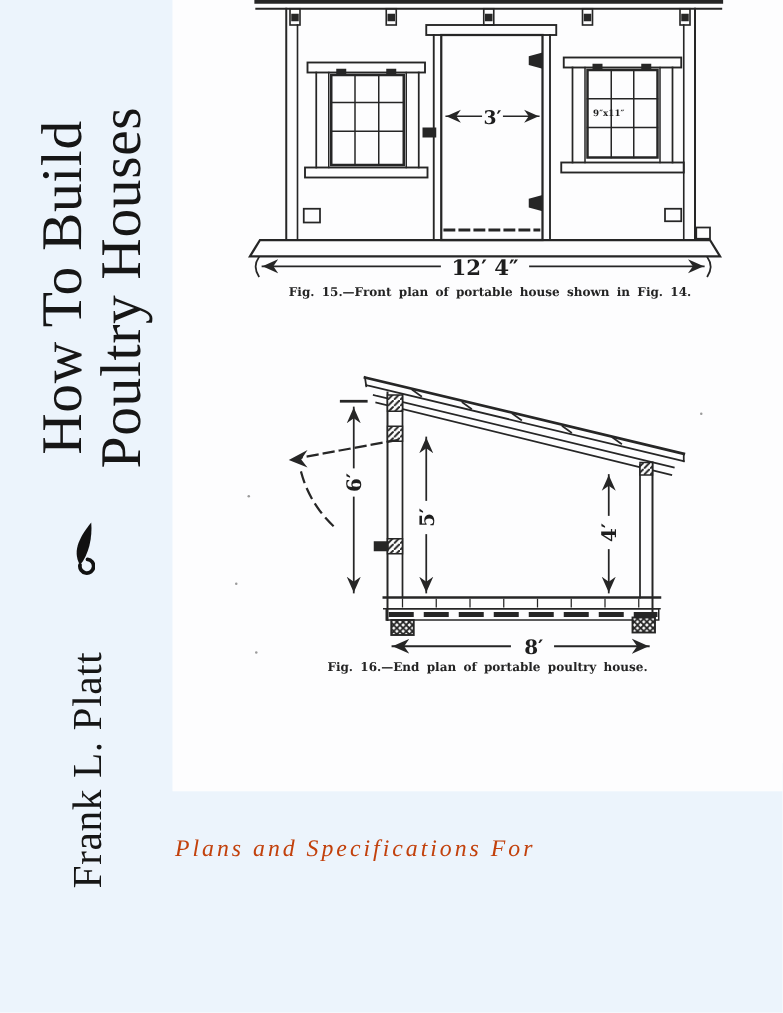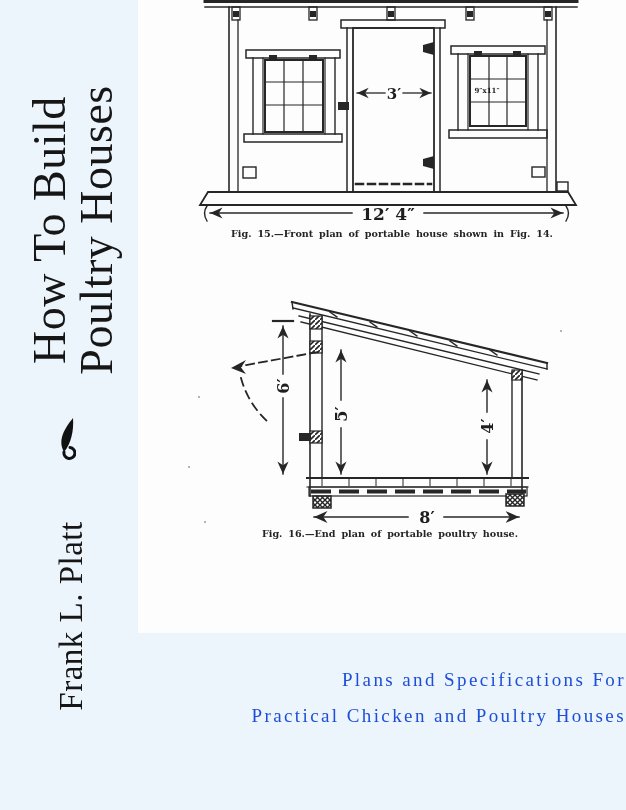--- a/index.html
+++ b/index.html
@@ -23,22 +23,22 @@
     left:73px;top:230px;
     font-size:46px;line-height:47px;letter-spacing:0.5px;
   }
   .book-author{
     left:71px;top:616px;
     font-size:33px;letter-spacing:0.5px;
   }
   .ornament-svg{position:absolute;left:52px;top:416px;}
   .subtitle{
     position:absolute;left:140px;top:662px;width:486px;
-    text-align:right;color:#1d4ed8;
-    font-size:19px;line-height:36px;letter-spacing:2.4px;
+    text-align:left;color:#c2410c;
+    font-style:italic;font-size:19px;line-height:36px;letter-spacing:2.4px;
   }
   .ink{stroke:#262626;fill:none;stroke-linecap:square;}
   .fill-ink{fill:#262626;stroke:none;}
   .dim{font-family:"DejaVu Serif",serif;font-weight:700;fill:#1e1e1e;}
   .cap{font-family:"DejaVu Serif",serif;font-weight:700;fill:#242424;word-spacing:2.5px;}
 </style>
 </head>
 <body>
 
 <div class="cover">
@@ -249,16 +249,15 @@
 
   <svg class="ornament-svg" width="24" height="48" viewBox="0 0 24 48">
     <path d="M12,36 C5,24 13,12 21,2 C22,14 19,28 12,36 Z" fill="#111"></path>
     <path d="M12,36 a5.5,5.5 0 1 0 6,-4.5" fill="none" stroke="#111" stroke-width="3" stroke-linecap="round"></path>
   </svg>
 
   <div class="vtext book-author">Frank L. Platt</div>
 
   <div class="subtitle">
     <div>Plans and Specifications For</div>
-    <div>Practical Chicken and Poultry Houses</div>
   </div>
 
 </div>
 
 </body></html>

